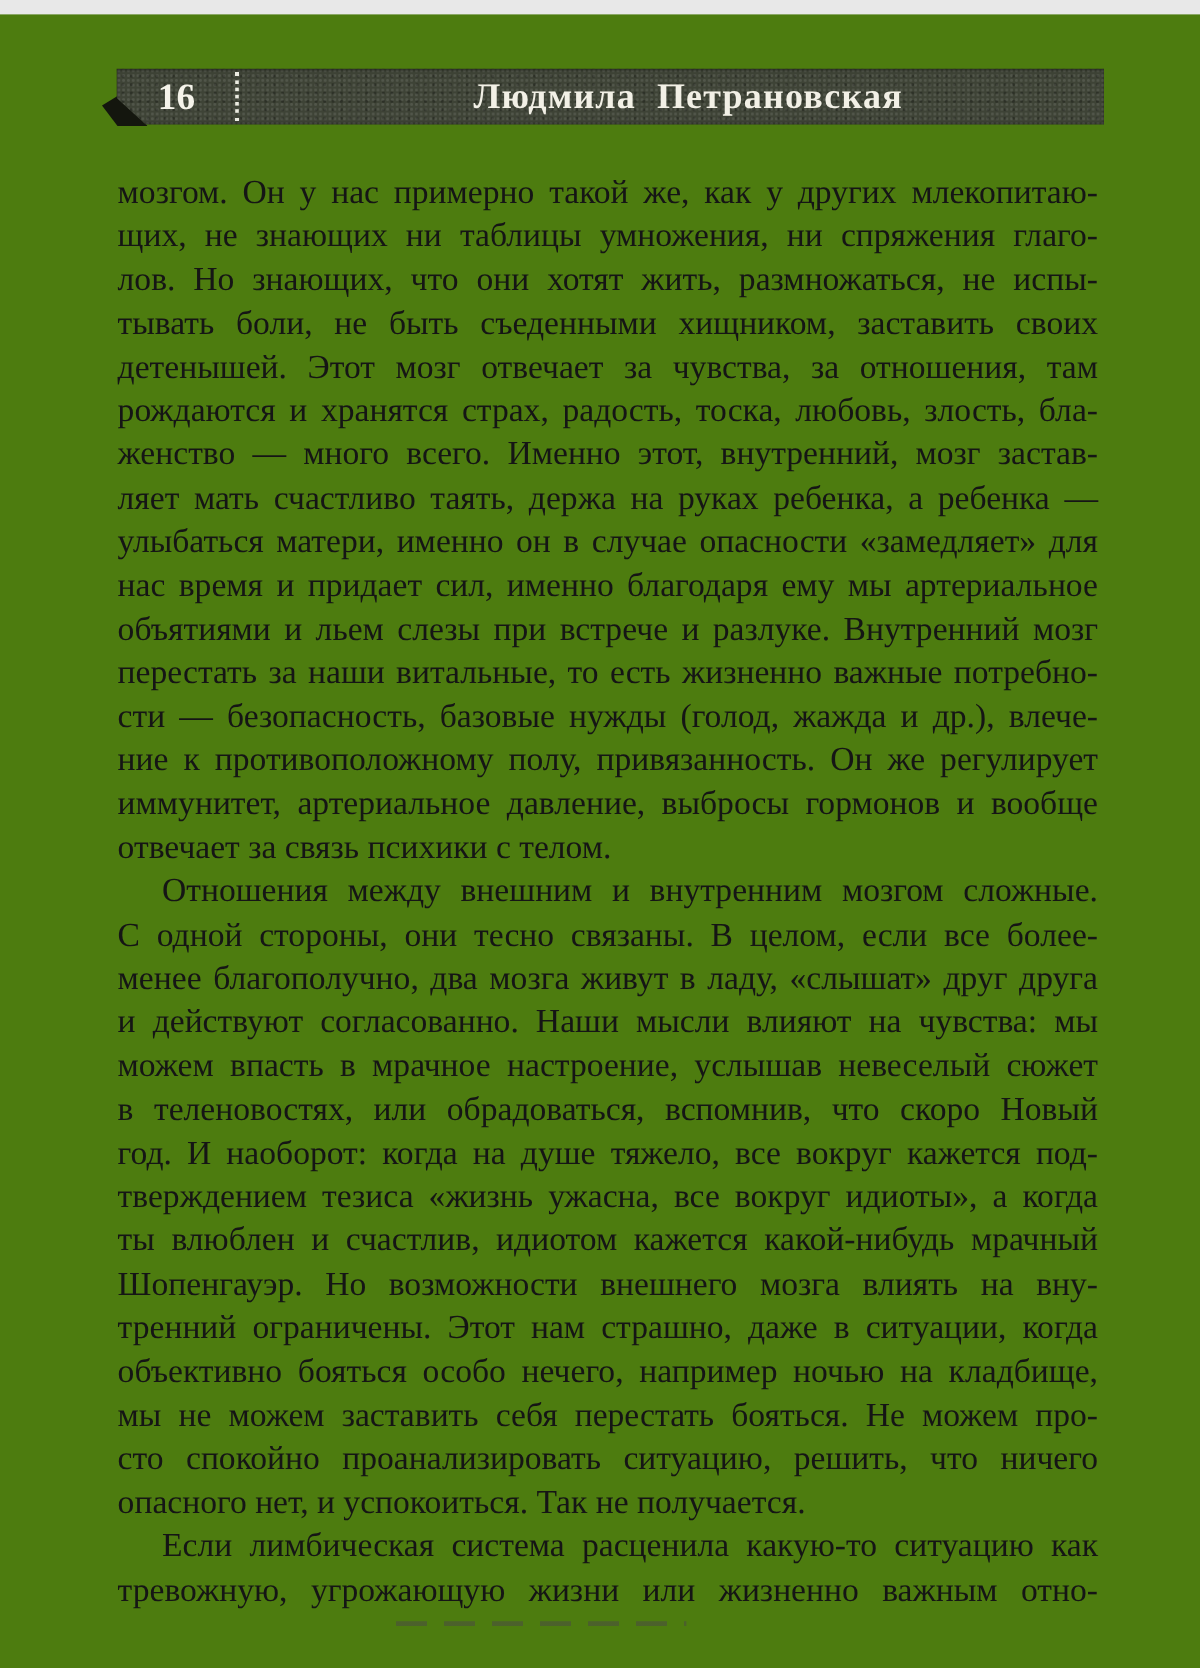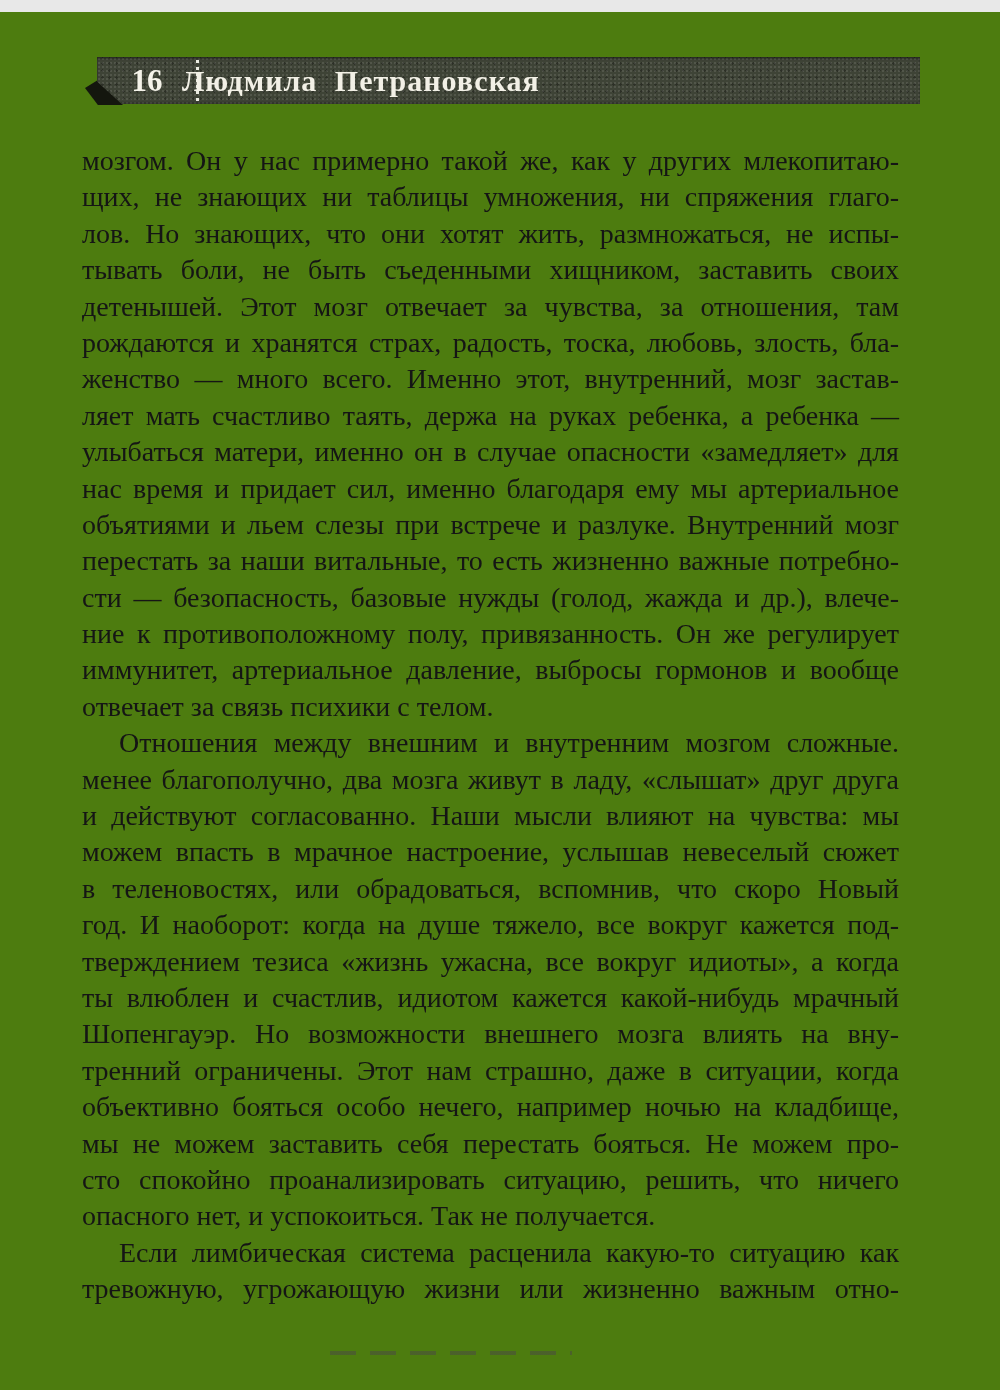--- a/index.html
+++ b/index.html
@@ -32,29 +32,29 @@
   .page-number{
     position:absolute;left:97px;top:45px;width:100px;height:47px;
     line-height:47px;text-align:center;
     font-size:31px;font-weight:bold;color:#f5f3ea;
   }
   .header-divider{
     position:absolute;left:196px;top:48px;height:41px;width:0;
     border-left:3px dotted rgba(250,250,240,.92);
   }
   .header-author{
-    position:absolute;left:182px;top:45px;width:723px;height:47px;
-    line-height:47px;
+    position:absolute;left:212px;top:45px;width:723px;height:47px;
+    line-height:47px;text-align:center;
     font-size:30px;font-weight:bold;color:#f2f0e6;
     letter-spacing:1px;word-spacing:9px;
     white-space:nowrap;
   }
   
   .text-block{
-    position:absolute;left:82px;top:131px;width:817px;
+    position:absolute;left:98px;top:131px;width:817px;
     color:#151515;
     font-size:28px;
   }
   .line{
     height:36.4px;line-height:36.4px;
     white-space:nowrap;
     text-align:justify;
     text-align-last:justify;
     -moz-text-align-last:justify;
     white-space:normal;
@@ -94,20 +94,21 @@
       <div class="line">ляет мать счастливо таять, держа на руках ребенка, а ребенка —</div>
       <div class="line">улыбаться матери, именно он в случае опасности «замедляет» для</div>
       <div class="line">нас время и придает сил, именно благодаря ему мы артериальное</div>
       <div class="line">объятиями и льем слезы при встрече и разлуке. Внутренний мозг</div>
       <div class="line">перестать за наши витальные, то есть жизненно важные потребно-</div>
       <div class="line">сти — безопасность, базовые нужды (голод, жажда и др.), влече-</div>
       <div class="line">ние к противоположному полу, привязанность. Он же регулирует</div>
       <div class="line">иммунитет, артериальное давление, выбросы гормонов и вообще</div>
       <div class="line para-end">отвечает за связь психики с телом.</div>
       <div class="line indent">Отношения между внешним и внутренним мозгом сложные.</div>
+      <div class="line">С одной стороны, они тесно связаны. В целом, если все более-</div>
       <div class="line">менее благополучно, два мозга живут в ладу, «слышат» друг друга</div>
       <div class="line">и действуют согласованно. Наши мысли влияют на чувства: мы</div>
       <div class="line">можем впасть в мрачное настроение, услышав невеселый сюжет</div>
       <div class="line">в теленовостях, или обрадоваться, вспомнив, что скоро Новый</div>
       <div class="line">год. И наоборот: когда на душе тяжело, все вокруг кажется под-</div>
       <div class="line">тверждением тезиса «жизнь ужасна, все вокруг идиоты», а когда</div>
       <div class="line">ты влюблен и счастлив, идиотом кажется какой-нибудь мрачный</div>
       <div class="line">Шопенгауэр. Но возможности внешнего мозга влиять на вну-</div>
       <div class="line">тренний ограничены. Этот нам страшно, даже в ситуации, когда</div>
       <div class="line">объективно бояться особо нечего, например ночью на кладбище,</div>

